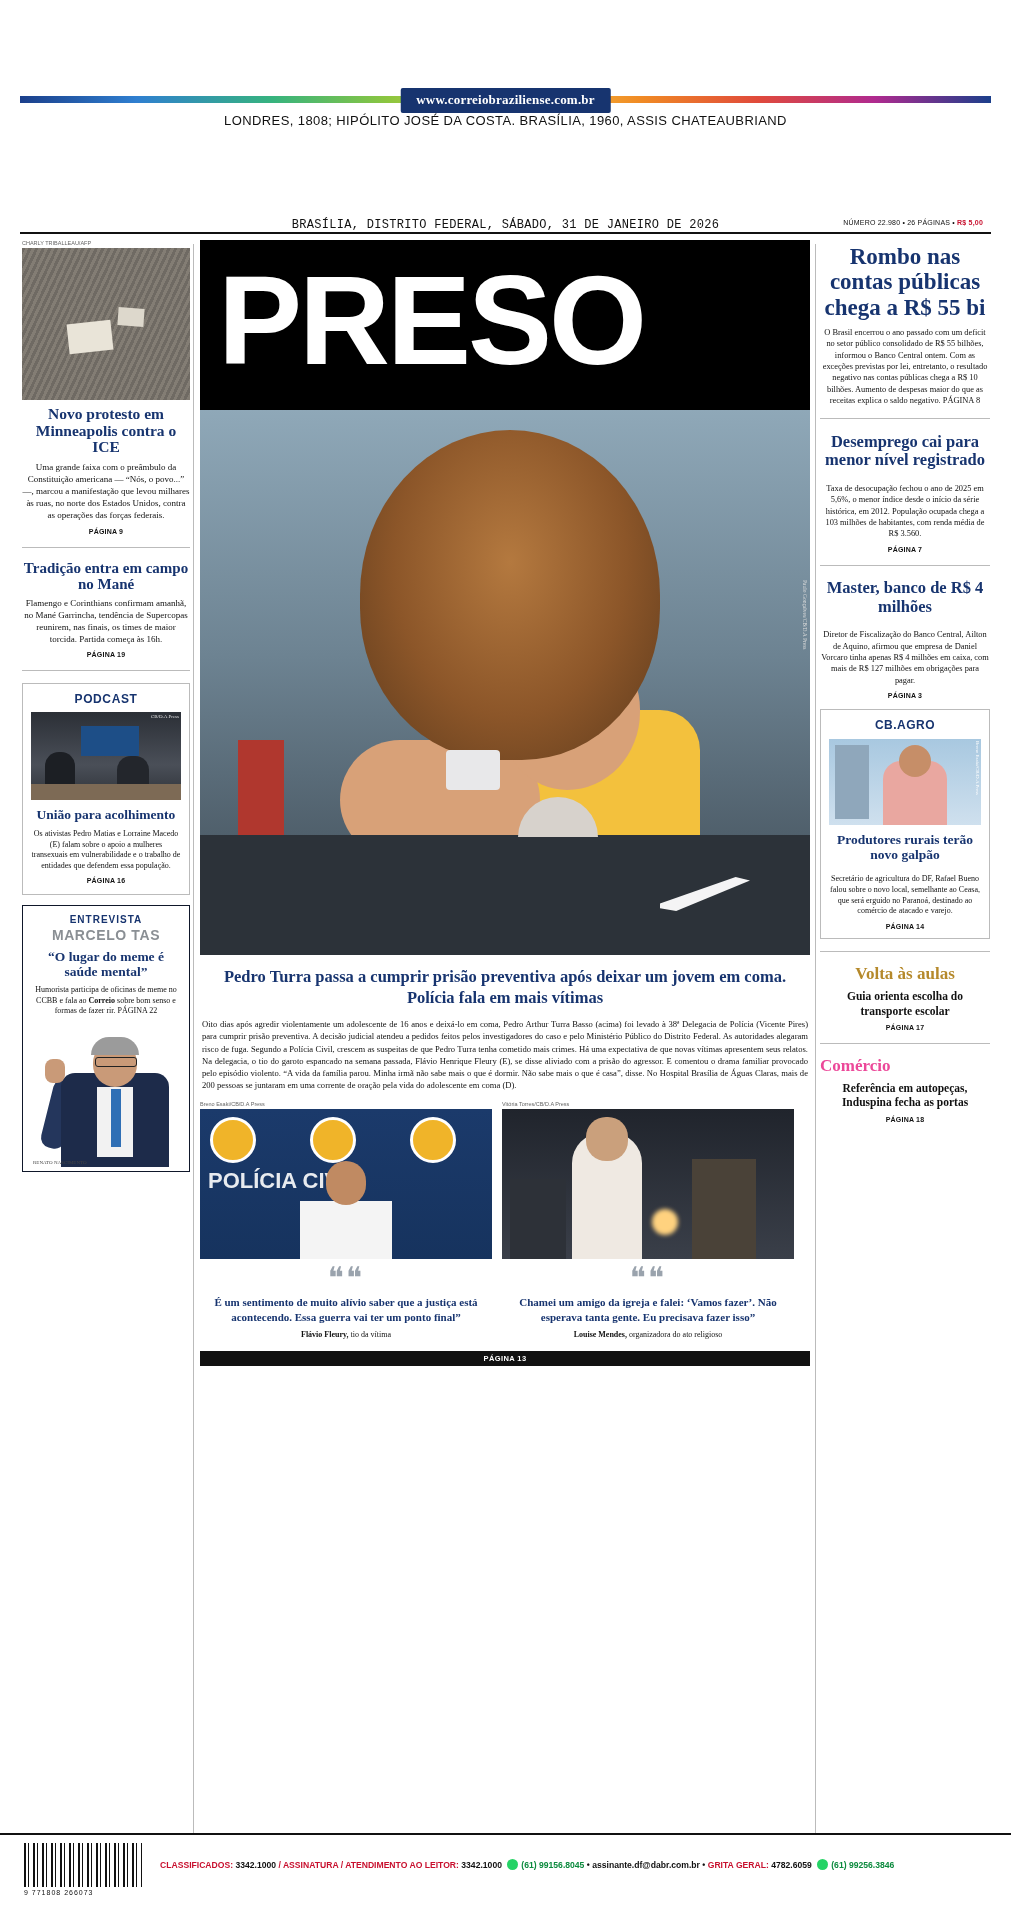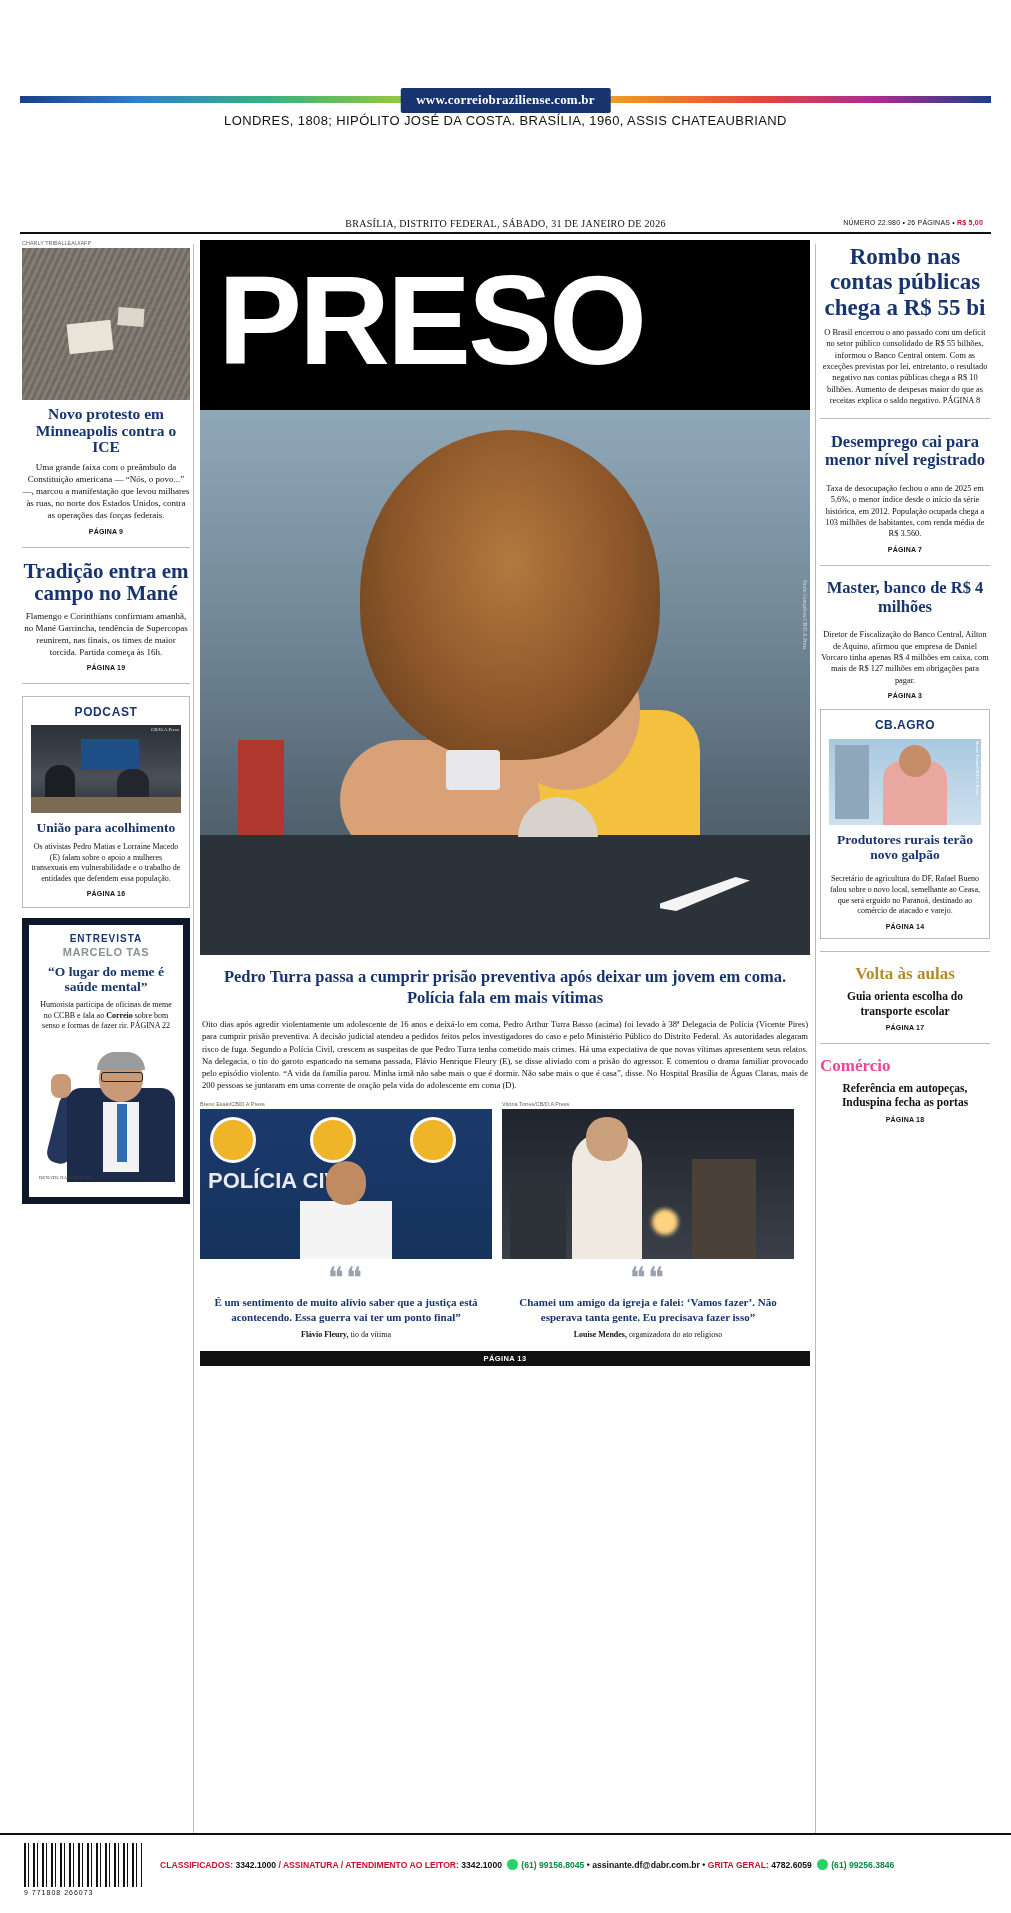--- a/index.html
+++ b/index.html
@@ -8,21 +8,21 @@
 
   
   .masthead{position:absolute;left:0;top:0;width:1011px;height:240px;}
   .rainbow{position:absolute;left:20px;top:96px;width:971px;height:7px;
     background:linear-gradient(90deg,#1b3f8b 0%,#2f7fd0 12%,#36b37e 26%,#8dc63f 38%,#f6c944 52%,#f08a24 64%,#e04a3b 76%,#b02a8f 88%,#1b3f8b 100%);}
   .url-pill{position:absolute;left:50%;transform:translateX(-50%);top:88px;background:#17346f;color:#fff;
     font-family:"Liberation Serif",serif;font-weight:700;font-size:13px;letter-spacing:.2px;padding:4px 16px 5px;border-radius:2px;white-space:nowrap;}
   .founders{position:absolute;left:50%;transform:translateX(-50%);top:113px;font-size:13px;letter-spacing:.4px;color:#111;white-space:nowrap;font-family:"Liberation Sans",sans-serif;}
   .logo{position:absolute;left:50%;transform:translateX(-50%);top:130px;width:960px;text-align:center;
     font-family:"Liberation Serif",serif;font-weight:700;font-size:74px;letter-spacing:-1px;color:#17346f;line-height:1;}
-  .dateline{position:absolute;left:50%;transform:translateX(-50%);top:218px;font-size:10px;letter-spacing:.3px;color:#111;white-space:nowrap;font-family:Liberation Serif, serif;}
+  .dateline{position:absolute;left:50%;transform:translateX(-50%);top:218px;font-size:12px;letter-spacing:.3px;color:#111;white-space:nowrap;font-family:Liberation Mono, monospace;}
   .issue{position:absolute;right:28px;top:219px;font-size:7px;letter-spacing:.2px;color:#111;font-family:"Liberation Sans",sans-serif;}
   .issue .red{color:#c8102e;font-weight:700;}
   .rule-top{position:absolute;left:20px;top:232px;width:971px;height:2px;background:#111;}
 
   
   .col-left{position:absolute;left:22px;top:240px;width:168px;}
   .col-mid{position:absolute;left:200px;top:240px;width:610px;}
   .col-right{position:absolute;left:820px;top:240px;width:170px;}
   .vrule{position:absolute;width:1px;background:#bbb;top:244px;height:1620px;}
   .vrule.a{left:193px;}
@@ -44,23 +44,23 @@
   .protest .sign2{position:absolute;left:96px;top:60px;width:26px;height:18px;background:#ddd8cc;transform:rotate(4deg);}
 
   .podcast-box{border:1px solid #bbb;padding:8px 8px 10px;}
   .badge{font-family:"Liberation Sans",sans-serif;font-weight:700;font-size:12px;color:#17346f;text-align:center;letter-spacing:.6px;margin-bottom:6px;}
   .podcast-photo{height:88px;background:linear-gradient(180deg,#2b2f36 0%,#4a4f58 60%,#2e3238 100%);position:relative;}
   .podcast-photo .screen{position:absolute;left:50px;top:14px;width:58px;height:30px;background:#1d4e87;}
   .podcast-photo .p1{position:absolute;left:14px;top:40px;width:30px;height:36px;background:#1c1f24;border-radius:14px 14px 0 0;}
   .podcast-photo .p2{position:absolute;left:86px;top:44px;width:32px;height:34px;background:#23262c;border-radius:14px 14px 0 0;}
   .podcast-photo .table{position:absolute;left:0;bottom:0;width:100%;height:16px;background:#7d6a55;}
 
-  .entrevista-box{border:7px solid #0f172a;padding:8px 8px 15px;}
+  .entrevista-box{border:1px solid #0f172a;padding:8px 8px 4px;}
   .ent-label{font-family:"Liberation Sans",sans-serif;font-weight:700;font-size:10px;color:#17346f;text-align:center;letter-spacing:1px;}
-  .ent-name{font-family:"Liberation Sans",sans-serif;font-weight:700;font-size:11px;color:#8a8f94;text-align:center;letter-spacing:.6px;margin-top:2px;}
+  .ent-name{font-family:"Liberation Sans",sans-serif;font-weight:700;font-size:14px;color:#8a8f94;text-align:center;letter-spacing:.6px;margin-top:2px;}
   .tas{height:150px;position:relative;background:#fff;overflow:hidden;}
   .tas .body{position:absolute;left:30px;top:56px;width:108px;height:96px;background:#1d2b4a;border-radius:14px 14px 0 0;}
   .tas .head{position:absolute;left:62px;top:24px;width:44px;height:46px;background:#c99a78;border-radius:22px;}
   .tas .hair{position:absolute;left:60px;top:20px;width:48px;height:18px;background:#9b9b9b;border-radius:24px 24px 0 0;}
   .tas .glasses{position:absolute;left:64px;top:40px;width:40px;height:8px;border:1.6px solid #222;border-radius:3px;}
   .tas .shirt{position:absolute;left:66px;top:70px;width:36px;height:70px;background:#f2f2f2;}
   .tas .tie{position:absolute;left:80px;top:72px;width:10px;height:58px;background:#2f6fb5;}
   .tas .arm{position:absolute;left:16px;top:62px;width:24px;height:70px;background:#24365c;transform:rotate(14deg);border-radius:10px;}
   .tas .hand{position:absolute;left:14px;top:42px;width:20px;height:24px;background:#c99a78;border-radius:8px;}
   .tas-credit{position:absolute;left:2px;bottom:2px;font-size:5px;color:#444;}
@@ -164,21 +164,21 @@
         <div class="sign2"></div>
       </div>
       <h2 class="head" style="font-size:15.5px;">Novo protesto em Minneapolis contra o ICE</h2>
       <p class="deck">Uma grande faixa com o preâmbulo da Constituição americana — “Nós, o povo...” —, marcou a manifestação que levou milhares às ruas, no norte dos Estados Unidos, contra as operações das forças federais.</p>
       <div class="pagina">PÁGINA 9</div>
     </div>
 
     <div class="hr"></div>
 
     <div>
-      <h2 class="head" style="font-size:21px;margin-top:7px;">Tradição entra em campo no Mané</h2>
+      <h2 class="head" style="font-size:15px;margin-top:7px;">Tradição entra em campo no Mané</h2>
       <p class="deck">Flamengo e Corinthians confirmam amanhã, no Mané Garrincha, tendência de Supercopas reunirem, nas finais, os times de maior torcida. Partida começa às 16h.</p>
       <div class="pagina">PÁGINA 19</div>
     </div>
 
     <div class="hr"></div>
 
     <div class="podcast-box">
       <div class="badge">PODCAST</div>
       <div style="position:relative;">
         <div class="photo podcast-photo">

